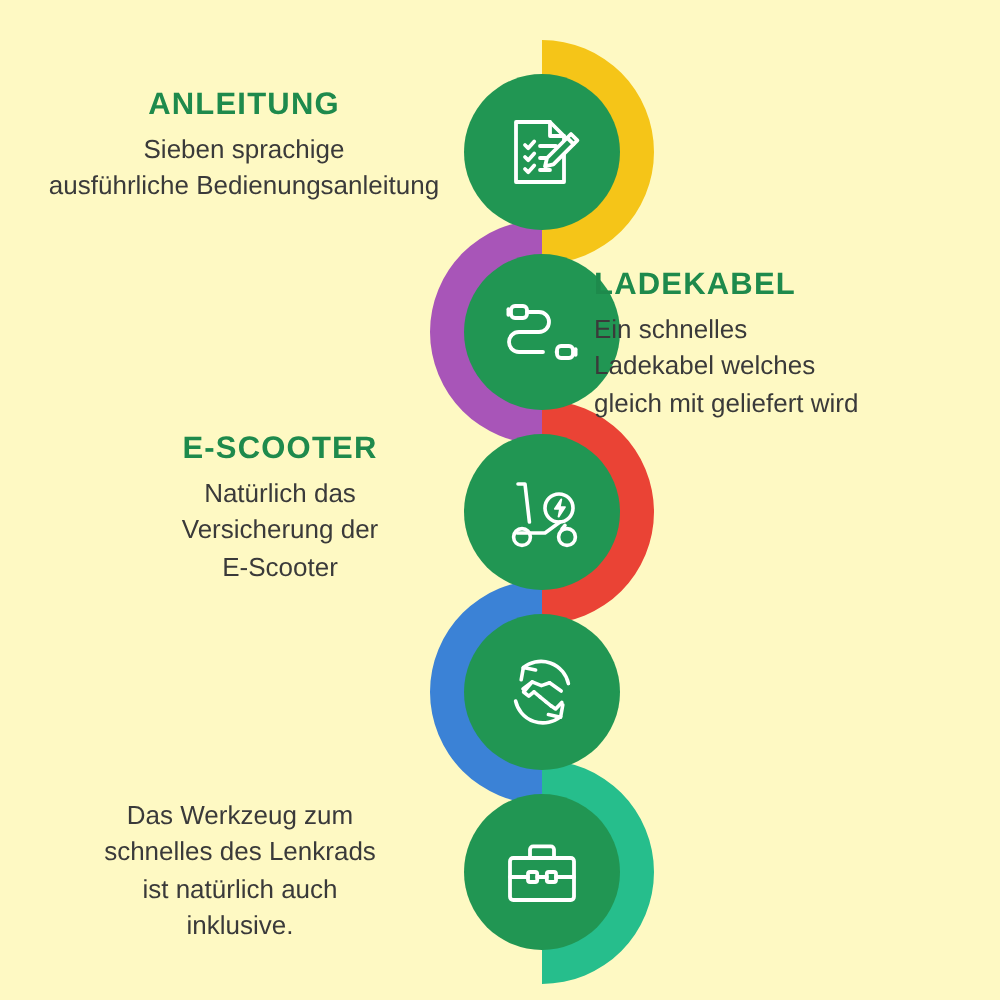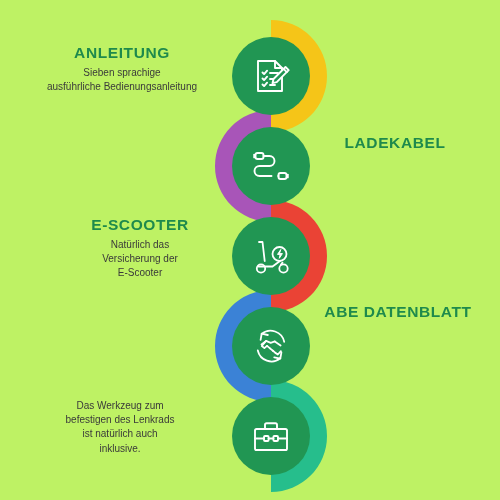--- a/index.html
+++ b/index.html
@@ -4,21 +4,21 @@
 <style>
   html, body {
     margin: 0;
     padding: 0;
     background: #ffffff;
   }
   #page {
     position: relative;
     width: 500px;
     height: 500px;
-    background: #bef264;
+    background: #fef9c3;
     overflow: hidden;
     font-family: "Liberation Sans", sans-serif;
   }
 
   
   .ribbon {
     position: absolute;
     left: 0; top: 0;
     width: 500px; height: 500px;
     pointer-events: none;
@@ -36,34 +36,34 @@
     justify-content: center;
   }
   .node svg { display: block; }
 
   
   .block {
     position: absolute;
     width: 196px;
   }
   .block.left  { text-align: center; }
-  .block.right { text-align: center; }
+  .block.right { }
 
   .block h2 {
     margin: 0 0 4px 0;
     font-size: 15.5px;
     font-weight: bold;
     letter-spacing: 0.6px;
     color: #1E8A4C;
     line-height: 1.15;
     white-space: nowrap;
   }
   .block p {
     margin: 0;
-    font-size: 10px;
+    font-size: 13px;
     line-height: 1.42;
     color: #3a3a3a;
     white-space: pre-line;
   }
 </style>
 </head>
 <body>
 
 <div id="page">
 
@@ -157,33 +157,35 @@
   </div>
 
   <div class="block left" style="left:24px; top:44px;">
     <h2>ANLEITUNG</h2>
     <p>Sieben sprachige
 ausführliche Bedienungsanleitung</p>
   </div>
 
   <div class="block right" style="left:297px; top:134px;">
     <h2>LADEKABEL</h2>
+    <p>Ein schnelles
+Ladekabel welches
+gleich mit geliefert wird</p>
   </div>
 
   <div class="block left" style="left:42px; top:216px;">
     <h2>E-SCOOTER</h2>
     <p>Natürlich das
 Versicherung der
 E-Scooter</p>
   </div>
 
   <div class="block right" style="left:300px; top:303px;">
-    <h2>ABE DATENBLATT</h2>
   </div>
 
   <div class="block left" style="left:22px; top:399px;">
     <p>Das Werkzeug zum
-befestigen des Lenkrads
+schnelles des Lenkrads
 ist natürlich auch
 inklusive.</p>
   </div>
 
 </div>
 
 </body></html>

